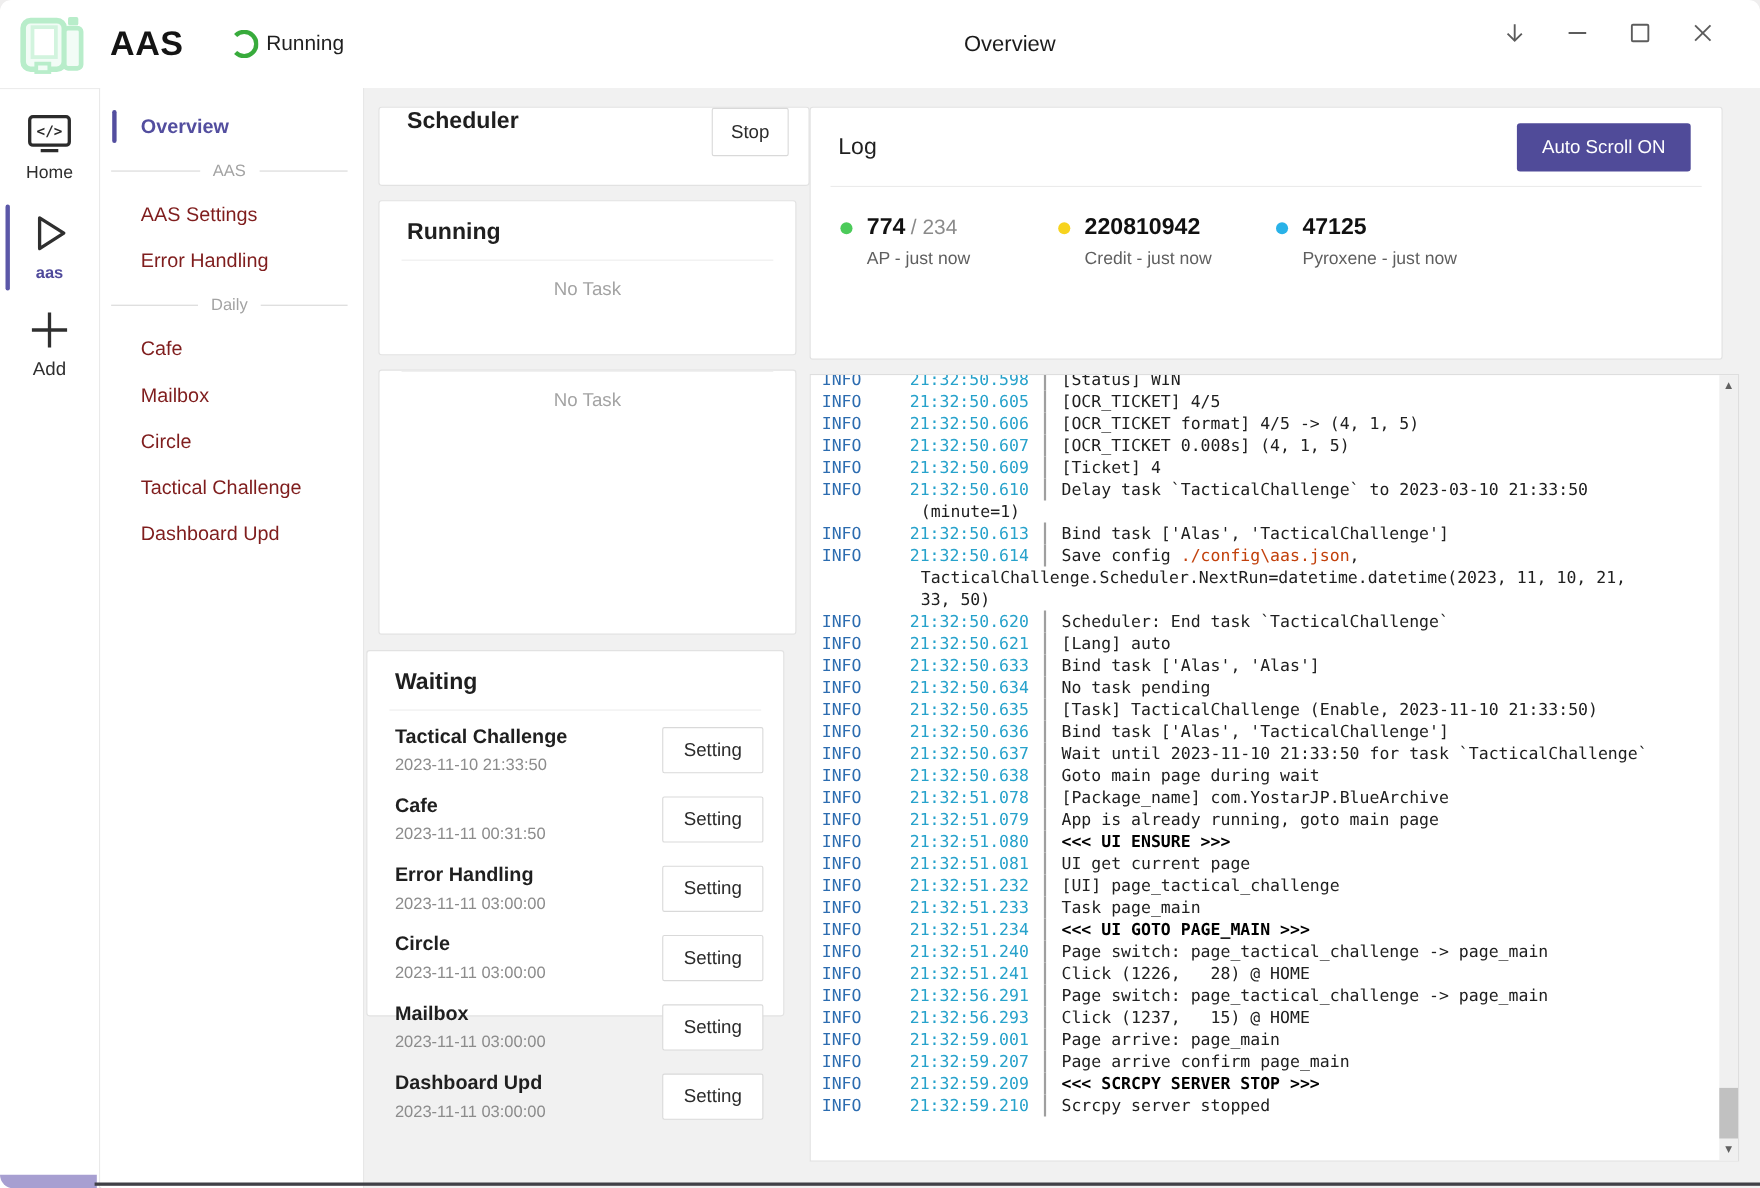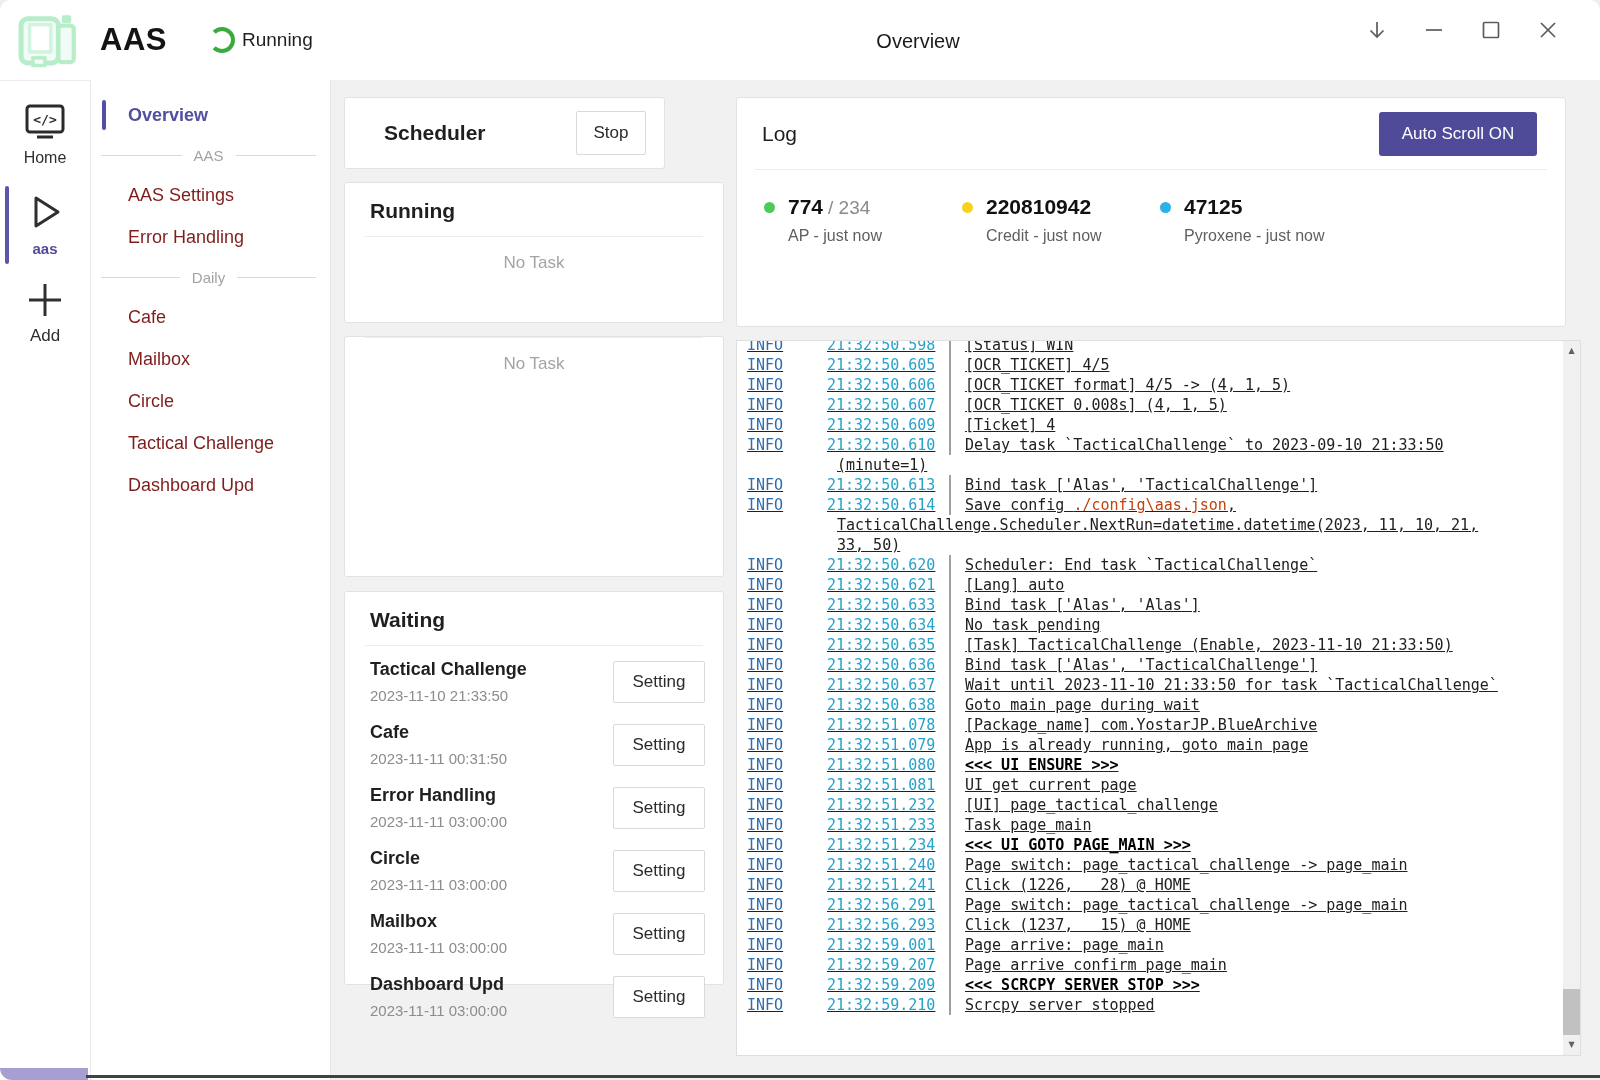--- a/index.html
+++ b/index.html
@@ -52,28 +52,28 @@
   
   .main { position:absolute; top:80px; left:330px; right:0; bottom:0; background:#f1f1f1;
           border-left:1px solid #e7e7e7; }
   .card { position:absolute; background:#fff; border:1px solid #e2e2e2; border-radius:3px; }
   .card-title { font-size:21px; font-weight:700; color:#1f1f1f; padding:16px 25px 13px; }
   .card-divider { height:1px; background:#ededed; margin:0 20px; }
   .no-task { text-align:center; color:#a3a3a3; font-size:17px; margin-top:16px; }
   .btn { background:#fff; border:1px solid #d9d9d9; border-radius:2px; font-size:17px;
          color:#2b2b2b; font-family:inherit; cursor:pointer; }
 
-  #card-scheduler { left:13px; top:17px; width:321px; height:72px; display:flex;
-                    align-items:center; justify-content:space-between; padding:0 18px 0 39px; }
+  #card-scheduler { left:13px; top:17px; width:392px; height:72px; display:flex;
+                    align-items:flex-start; justify-content:space-between; padding:0 18px 0 25px; }
   #card-scheduler .card-title { padding:0; }
   .btn-stop { width:70px; height:44px; }
 
   #card-running  { left:13px; top:102px; width:380px; height:141px; }
   #card-pending  { left:13px; top:256px; width:380px; height:241px; }
-  #card-waiting  { left:13px; top:511px; width:380px; height:394px; }
+  #card-waiting  { left:2px; top:511px; width:380px; height:333px; }
 
   .wait-rows { padding:4px 18px 0 25px; }
   .wait-row { display:flex; align-items:center; justify-content:space-between; padding:9px 0; }
   .wait-name { font-size:18px; font-weight:700; color:#1f1f1f; }
   .wait-date { font-size:15px; color:#8c8c8c; margin-top:7px; }
   .btn-setting { width:92px; height:42px; }
 
   
   #card-log { left:405px; top:17px; width:830px; height:230px; }
   .log-head { display:flex; align-items:center; justify-content:space-between;
@@ -89,21 +89,21 @@
   .stat-value { font-size:21px; font-weight:700; color:#111; }
   .stat-suffix { font-size:19px; color:#8a8a8a; margin-left:5px; }
   .stat-label { font-size:16px; color:#5f5f5f; margin-top:8px; }
 
   
   #log-panel { left:405px; top:260px; width:845px; height:716px; background:#fff;
                border:1px solid #dedede; position:absolute; overflow:hidden; }
   .log-content { position:absolute; left:10px; top:-6px; right:22px; bottom:0; overflow:hidden;
                  font-family:"DejaVu Sans Mono", monospace; font-size:15px; line-height:20px;
                  color:#202020; }
-  .log-line { display:flex; white-space:pre;text-decoration:underline; }
+  .log-line { display:flex; white-space:pre; }
   .ll { width:80px; color:#2c6cb0; flex:0 0 auto; }
   .lt { width:112px; color:#27a2cb; flex:0 0 auto; }
   .lp { width:2px; background:#9f9f9f; margin:0 14px 0 10px; flex:0 0 auto; }
   .lm { white-space:pre; }
   .log-line.cont { padding-left:90px; }
   .seg-bold { font-weight:700; color:#000; }
   .seg-path { color:#c2410c; }
 
   .log-scrollbar { position:absolute; top:0; bottom:0; right:0; width:17px; background:#f0f0f0; }
   .scroll-arrow { position:absolute; left:0; right:0; height:16px; text-align:center;
@@ -340,21 +340,21 @@
         </div>
     </div>
 
     <div id="log-panel">
       <div class="log-content">
           <div class="log-line"><span class="ll">INFO</span><span class="lt">21:32:50.598</span><span class="lp"></span><span class="lm">[Status] WIN</span></div>
           <div class="log-line"><span class="ll">INFO</span><span class="lt">21:32:50.605</span><span class="lp"></span><span class="lm">[OCR_TICKET] 4/5</span></div>
           <div class="log-line"><span class="ll">INFO</span><span class="lt">21:32:50.606</span><span class="lp"></span><span class="lm">[OCR_TICKET format] 4/5 -&gt; (4, 1, 5)</span></div>
           <div class="log-line"><span class="ll">INFO</span><span class="lt">21:32:50.607</span><span class="lp"></span><span class="lm">[OCR_TICKET 0.008s] (4, 1, 5)</span></div>
           <div class="log-line"><span class="ll">INFO</span><span class="lt">21:32:50.609</span><span class="lp"></span><span class="lm">[Ticket] 4</span></div>
-          <div class="log-line"><span class="ll">INFO</span><span class="lt">21:32:50.610</span><span class="lp"></span><span class="lm">Delay task `TacticalChallenge` to 2023-09-10 21:33:50</span></div>
+          <div class="log-line"><span class="ll">INFO</span><span class="lt">21:32:50.610</span><span class="lp"></span><span class="lm">Delay task `TacticalChallenge` to 2023-03-10 21:33:50</span></div>
           <div class="log-line cont"><span class="lm">(minute=1)</span></div>
           <div class="log-line"><span class="ll">INFO</span><span class="lt">21:32:50.613</span><span class="lp"></span><span class="lm">Bind task ['Alas', 'TacticalChallenge']</span></div>
           <div class="log-line"><span class="ll">INFO</span><span class="lt">21:32:50.614</span><span class="lp"></span><span class="lm">Save config <span class="seg-path">./config\aas.json</span>,</span></div>
           <div class="log-line cont"><span class="lm">TacticalChallenge.Scheduler.NextRun=datetime.datetime(2023, 11, 10, 21,</span></div>
           <div class="log-line cont"><span class="lm">33, 50)</span></div>
           <div class="log-line"><span class="ll">INFO</span><span class="lt">21:32:50.620</span><span class="lp"></span><span class="lm">Scheduler: End task `TacticalChallenge`</span></div>
           <div class="log-line"><span class="ll">INFO</span><span class="lt">21:32:50.621</span><span class="lp"></span><span class="lm">[Lang] auto</span></div>
           <div class="log-line"><span class="ll">INFO</span><span class="lt">21:32:50.633</span><span class="lp"></span><span class="lm">Bind task ['Alas', 'Alas']</span></div>
           <div class="log-line"><span class="ll">INFO</span><span class="lt">21:32:50.634</span><span class="lp"></span><span class="lm">No task pending</span></div>
           <div class="log-line"><span class="ll">INFO</span><span class="lt">21:32:50.635</span><span class="lp"></span><span class="lm">[Task] TacticalChallenge (Enable, 2023-11-10 21:33:50)</span></div>

